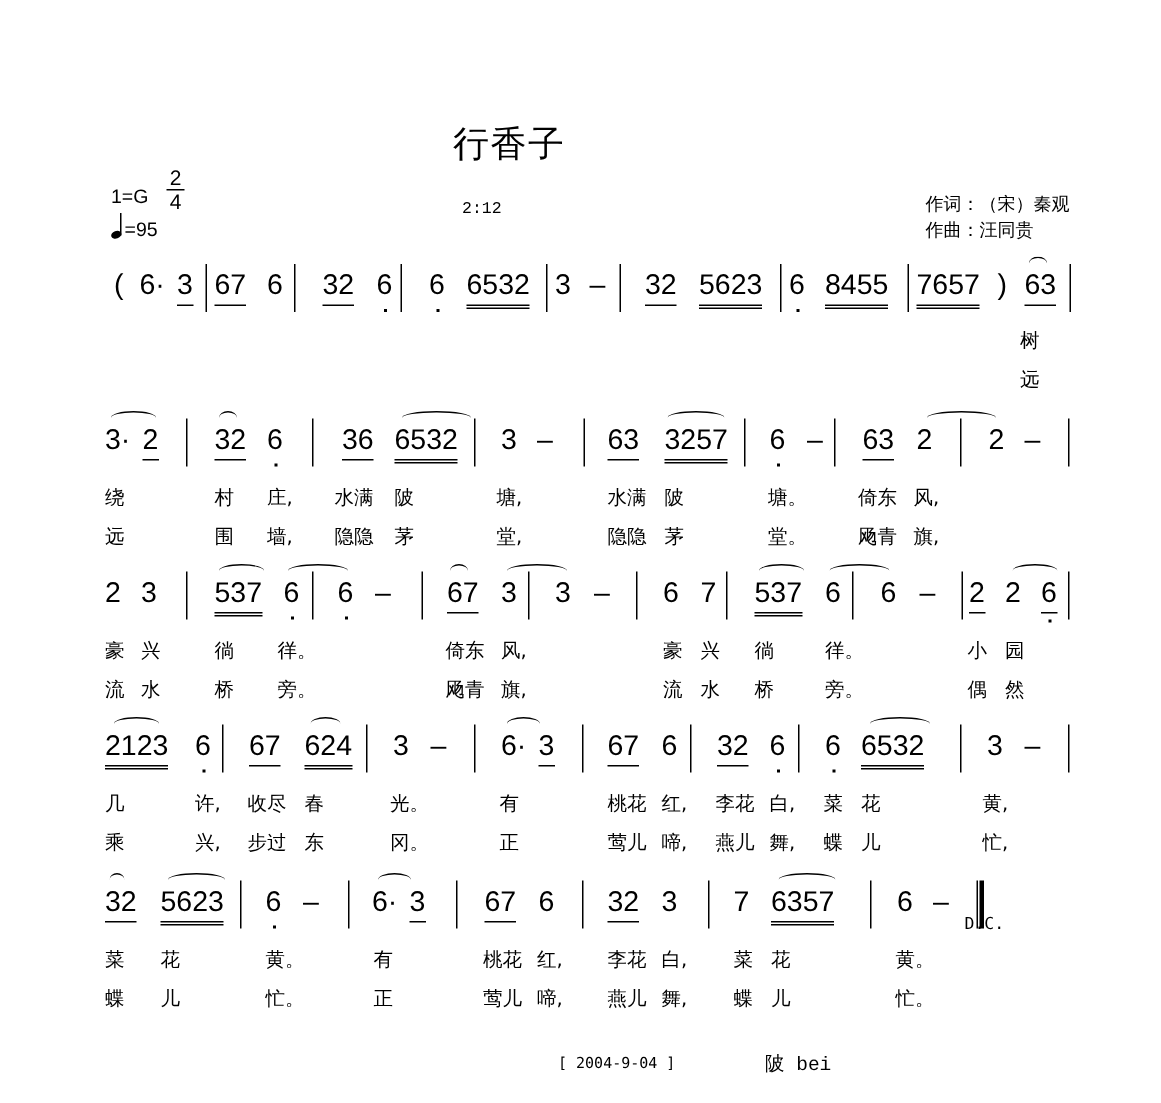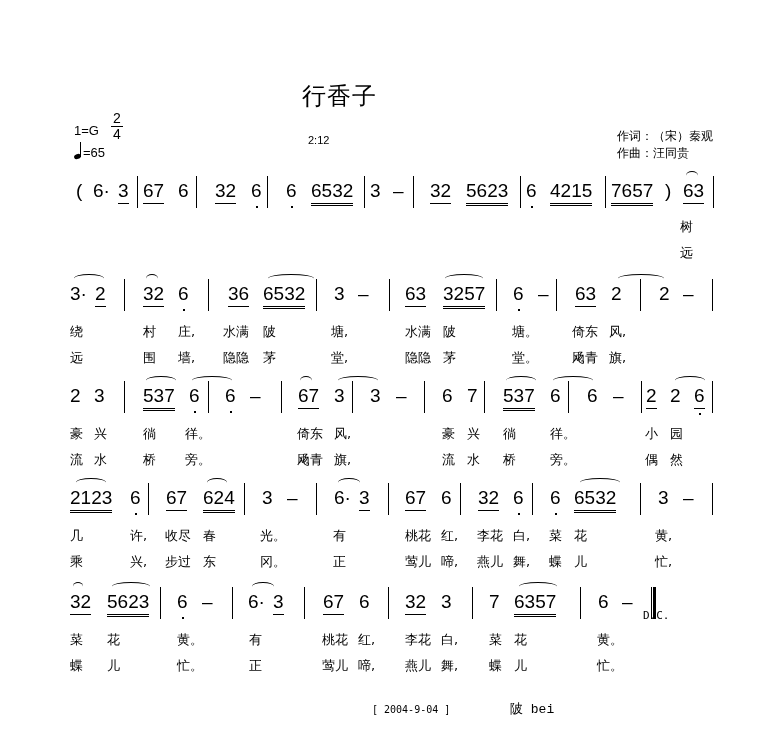--- a/index.html
+++ b/index.html
@@ -7,21 +7,21 @@
          font-family: "Liberation Sans", "DejaVu Sans", sans-serif; color: #000; }
   .abs { position: absolute; white-space: nowrap; }
   .title { font-family: "DejaVu Sans", sans-serif; font-size: 24px; left: 302px; top: 80px; letter-spacing: 1px; }
   .key { font-size: 13px; left: 74px; top: 123px; }
   .tsig { left: 111px; top: 112px; width: 12px; text-align: center; font-size: 14px; line-height: 13px; }
   .tsig .bar { border-top: 1px solid #000; margin: 1px 0; }
   .tempo { left: 74px; top: 142px; font-size: 13px; }
   .note-glyph { display: inline-block; position: relative; width: 9px; height: 18px; vertical-align: bottom; }
   .note-glyph .stem { position: absolute; left: 6px; top: 0; width: 1px; height: 15px; background: #000; }
   .note-glyph .head { position: absolute; left: 0; top: 12px; width: 7px; height: 5px; background: #000; border-radius: 50%; transform: rotate(-20deg); }
-  .duration { left: 308px; top: 134px; font-family: Liberation Sans, sans-serif; font-size: 11px; }
+  .duration { left: 308px; top: 134px; font-family: Liberation Mono, monospace; font-size: 11px; }
   .credit { left: 617px; font-size: 12px; font-family: "DejaVu Sans", sans-serif; }
   .row { position: absolute; left: 0; width: 774px; height: 40px; }
   .n { position: absolute; font-size: 19px; font-family: "Liberation Sans", sans-serif; top: 0; line-height: 22px; }
   .ul1 { border-bottom: 1px solid #000; padding-bottom: 1px; }
   .ul2 { border-bottom: 3px double #000; padding-bottom: 1px; }
   .barline { position: absolute; width: 1px; height: 32px; background: #000; top: -4px; }
   .dbl { position: absolute; width: 5px; height: 32px; top: -4px; border-left: 1px solid #000; border-right: 3px solid #000; box-sizing: border-box; }
   .dot { position: absolute; width: 2px; height: 2px; background: #000; }
   .arc { position: absolute; border-top: 1px solid #000; border-radius: 50% 50% 0 0; height: 8px; }
   .lyr { position: absolute; font-size: 13px; font-family: "DejaVu Sans", sans-serif; }
@@ -34,21 +34,21 @@
 
 <div class="abs title">行香子</div>
 
 <div class="abs key">1=G</div>
 <div class="abs tsig">
   <div>2</div>
   <div class="bar"></div>
   <div>4</div>
 </div>
 <div class="abs tempo">
-  <span class="note-glyph"><span class="stem"></span><span class="head"></span></span><span>=65</span>
+  <span class="note-glyph"><span class="stem"></span><span class="head"></span></span><span>=95</span>
 </div>
 <div class="abs duration">2:12</div>
 <div class="abs credit" style="top:128px">作词：（宋）秦观</div>
 <div class="abs credit" style="top:145px">作曲：汪同贵</div>
 
 <div id="score">
     <div class="row" style="top: 180px;">
       <span class="n" style="left: 76px;">(</span>
       <span class="n" style="left: 93px;">6·</span>
       <span class="n ul1" style="left: 118px;">3</span>
@@ -59,21 +59,21 @@
       <span class="dot" style="left: 256px; top: 26px;"></span>
       <span class="n" style="left: 286px;">6</span>
       <span class="dot" style="left: 291px; top: 26px;"></span>
       <span class="n ul2" style="left: 311px;">6532</span>
       <span class="n" style="left: 370px;">3</span>
       <span class="n" style="left: 393px;">–</span>
       <span class="n ul1" style="left: 430px;">32</span>
       <span class="n ul2" style="left: 466px;">5623</span>
       <span class="n" style="left: 526px;">6</span>
       <span class="dot" style="left: 531px; top: 26px;"></span>
-      <span class="n ul2" style="left: 550px;">4215</span>
+      <span class="n ul2" style="left: 550px;">8455</span>
       <span class="n ul2" style="left: 611px;">7657</span>
       <span class="n" style="left: 665px;">)</span>
       <span class="n ul1" style="left: 683px;">63</span>
       <span class="barline" style="left: 137px;"></span>
       <span class="barline" style="left: 196px;"></span>
       <span class="barline" style="left: 267px;"></span>
       <span class="barline" style="left: 364px;"></span>
       <span class="barline" style="left: 413px;"></span>
       <span class="barline" style="left: 520px;"></span>
       <span class="barline" style="left: 605px;"></span>

